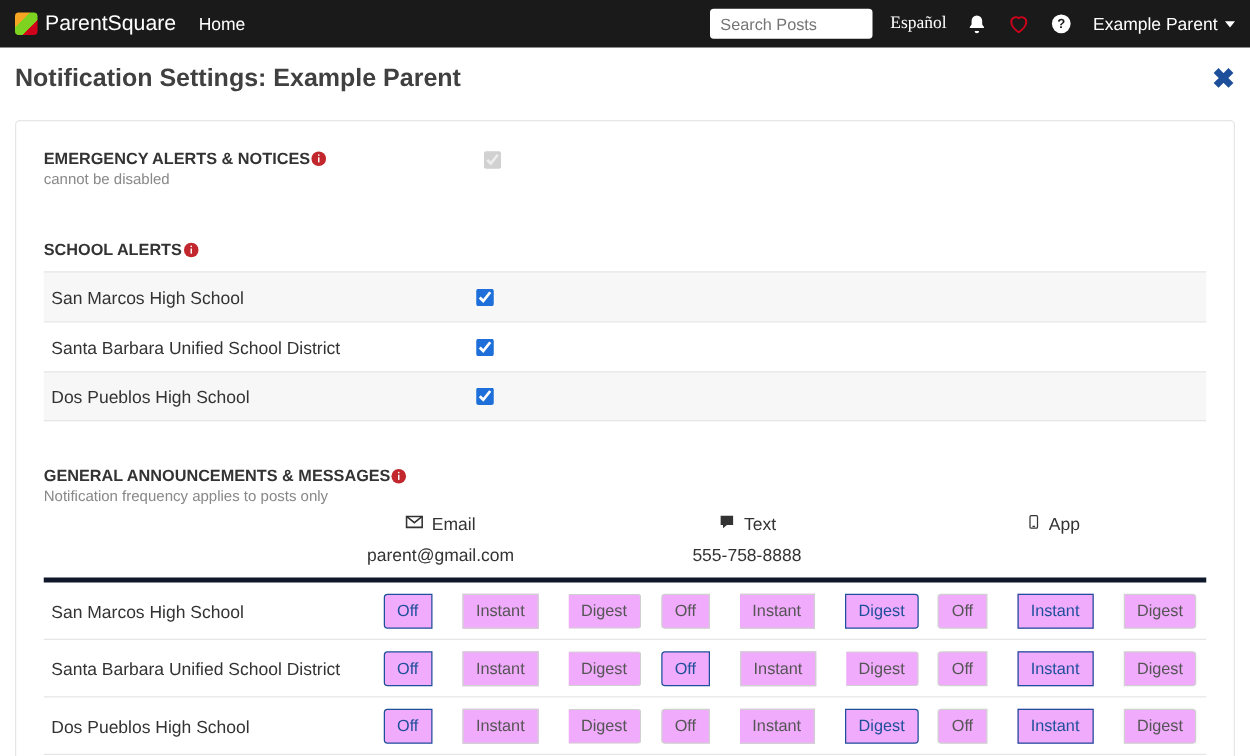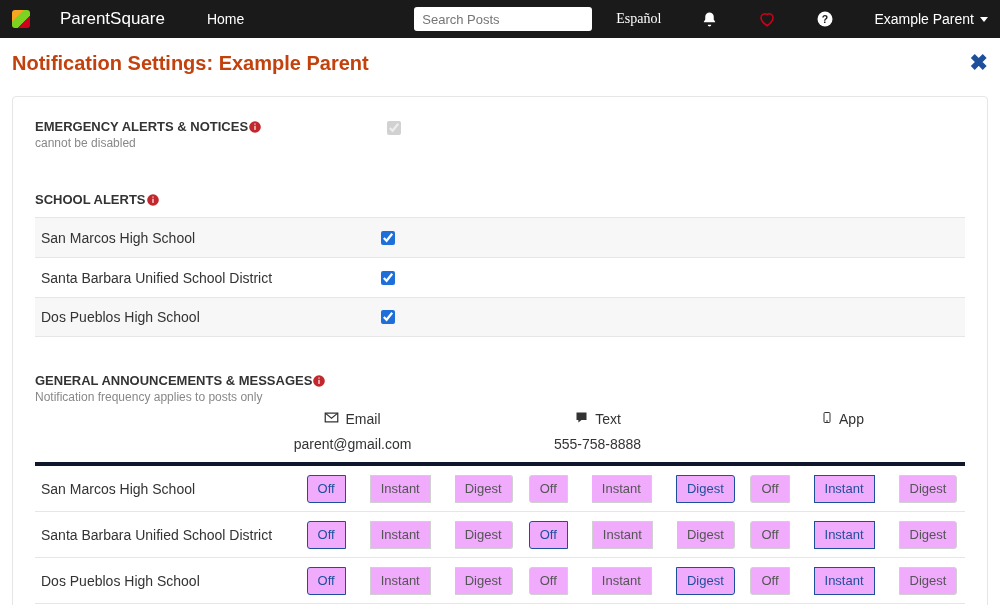--- a/index.html
+++ b/index.html
@@ -1,29 +1,29 @@
 <!DOCTYPE html>
 <html><head>
 <meta charset="utf-8">
 <style>
 * { box-sizing: border-box; margin: 0; padding: 0; }
 body { font-family: -apple-system, BlinkMacSystemFont, "Helvetica Neue", Arial, sans-serif; font-size: 14px; color: #333; background: #fff; width: 1000px; }
-.navbar { background: #1a1a1a; height: 38px; display: flex; align-items: center; padding: 0 12px; color: #fff; gap: 24px; }
+.navbar { background: #1a1a1a; height: 38px; display: flex; align-items: center; padding: 0 12px; color: #fff; }
 .logo-icon { width: 18px; height: 18px; border-radius: 3px; background: linear-gradient(135deg,#f6a623 0%,#f6a623 33%,#7ed321 33%,#7ed321 66%,#d0021b 66%); margin-right: 6px; }
 .brand { font-size: 17px; font-weight: 400; color: #fff; margin-right: 18px; }
 .nav-link { color: #fff; font-size: 14px; margin-right: 18px; text-decoration: none; }
 .spacer { flex: 1; }
-.search-input { width: 178px; height: 24px; border: none; border-radius: 3px; padding: 0 8px; font-size: 13px; background: #fff; color: #ef4444; }
+.search-input { width: 130px; height: 24px; border: none; border-radius: 3px; padding: 0 8px; font-size: 13px; background: #fff; color: #ef4444; margin-right: 14px; }
 .lang { color: #fff; font-size: 14px; margin-right: 16px; cursor: pointer; font-family: Liberation Serif, serif; }
 .nav-icon { color: #fff; margin-right: 16px; cursor: pointer; display: inline-flex; }
 .nav-icon.heart svg { fill: none; stroke: #d0021b; }
 .username { color: #fff; font-size: 14px; cursor: pointer; display: flex; align-items: center; }
 .caret-down { display: inline-block; width: 0; height: 0; border-left: 4px solid transparent; border-right: 4px solid transparent; border-top: 5px solid #fff; margin-left: 6px; }
 .title-bar { display: flex; align-items: center; padding: 12px 12px 0 12px; }
-.page-title { font-size: 20px; font-weight: 700; color: #c2410c; }
+.page-title { font-size: 20px; font-weight: 700; color: #404040; }
 .close-x { color: #1e4f9a; font-size: 22px; font-weight: 700; cursor: pointer; margin-left: auto; }
 .panel { margin: 20px 12px 0 12px; border: 1px solid #e6e6e6; border-radius: 4px; padding: 22px 22px 10px 22px; }
 .sect-head { font-size: 13px; font-weight: 700; color: #333; display: flex; align-items: center; }
 .sect-sub { font-size: 12px; color: #888; margin-top: 2px; }
 .info-icon { width: 14px; height: 14px; display: inline-flex; }
 .sect-emergency { display: flex; align-items: flex-start; }
 .sect-emergency-check { margin-left: 125px; margin-top: 2px; }
 input[type=checkbox] { width: 14px; height: 14px; accent-color: #1e6fd9; }
 input[type=checkbox]:disabled { accent-color: #999; }
 .gap1 { height: 42px; }

